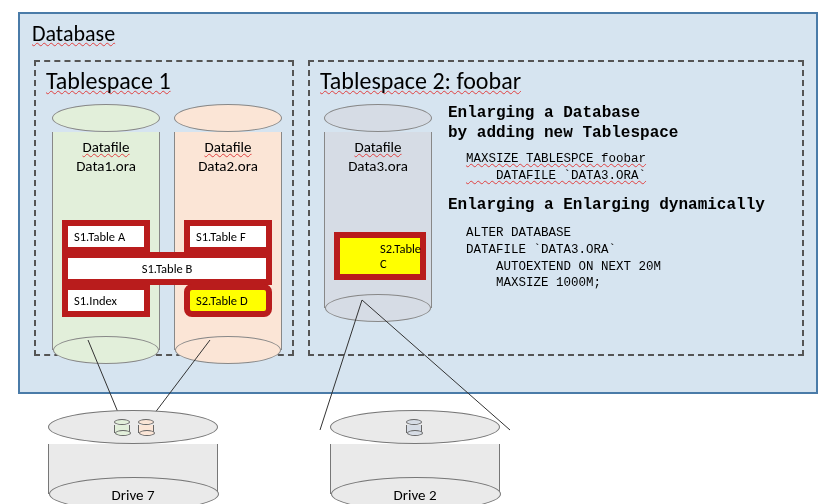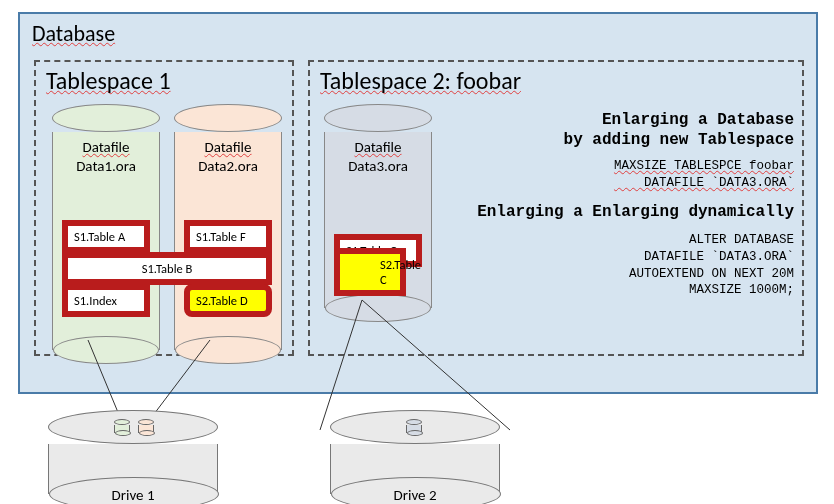--- a/index.html
+++ b/index.html
@@ -97,42 +97,42 @@
       <div class="cyl-top"></div>
       <div class="cyl-body">
         <div class="df-label">
           <span class="underline-red">Datafile</span><br>
           <span>Data3.ora</span>
         </div>
         <div class="cyl-bottom"></div>
       </div>
     </div>
     <div class="table-box" style="left:24px; top:172px; width:88px;">S1.Table C</div>
-    <div class="table-box yellow" style="left:24px; top:186px; width:72px;padding-left:40px;">S2.Table C</div>
+    <div class="table-box yellow" style="left:24px; top:170px; width:92px;padding-left:40px;">S2.Table C</div>
 
-    <div style="position:absolute; left:138px; top:48px; width:346px;text-align:right;">
+    <div style="position:absolute; left:138px; top:41px; width:346px;">
       <div class="heading-txt" style="white-space:pre-line;">Enlarging a Database
 by adding new Tablespace</div>
       <div class="code-txt underline-red" style="margin:8px 0 10px 18px;">MAXSIZE TABLESPCE foobar
     DATAFILE `DATA3.ORA`</div>
       <div class="heading-txt">Enlarging a Enlarging dynamically</div>
       <div class="code-txt" style="margin:10px 0 0 18px;">ALTER DATABASE
 DATAFILE `DATA3.ORA`
     AUTOEXTEND ON NEXT 20M
     MAXSIZE 1000M;</div>
     </div>
   </div>
 </div>
 
 <div class="drive-cyl" style="left:48px; top:410px;">
   <div class="drive-top"></div>
   <div class="drive-body">
       <div class="drive-bottom"></div>
     </div>
-  <div class="drive-label">Drive 1</div>
+  <div class="drive-label">Drive 7</div>
 </div>
 <div class="small-cyl sc-green" style="left:114px; top:419px;">
   <div class="sc-top"></div>
     <div class="sc-body">
       <div class="sc-bot"></div>
     </div>
 </div>
 <div class="small-cyl sc-orange" style="left:138px; top:419px;">
   <div class="sc-top"></div>
     <div class="sc-body">

